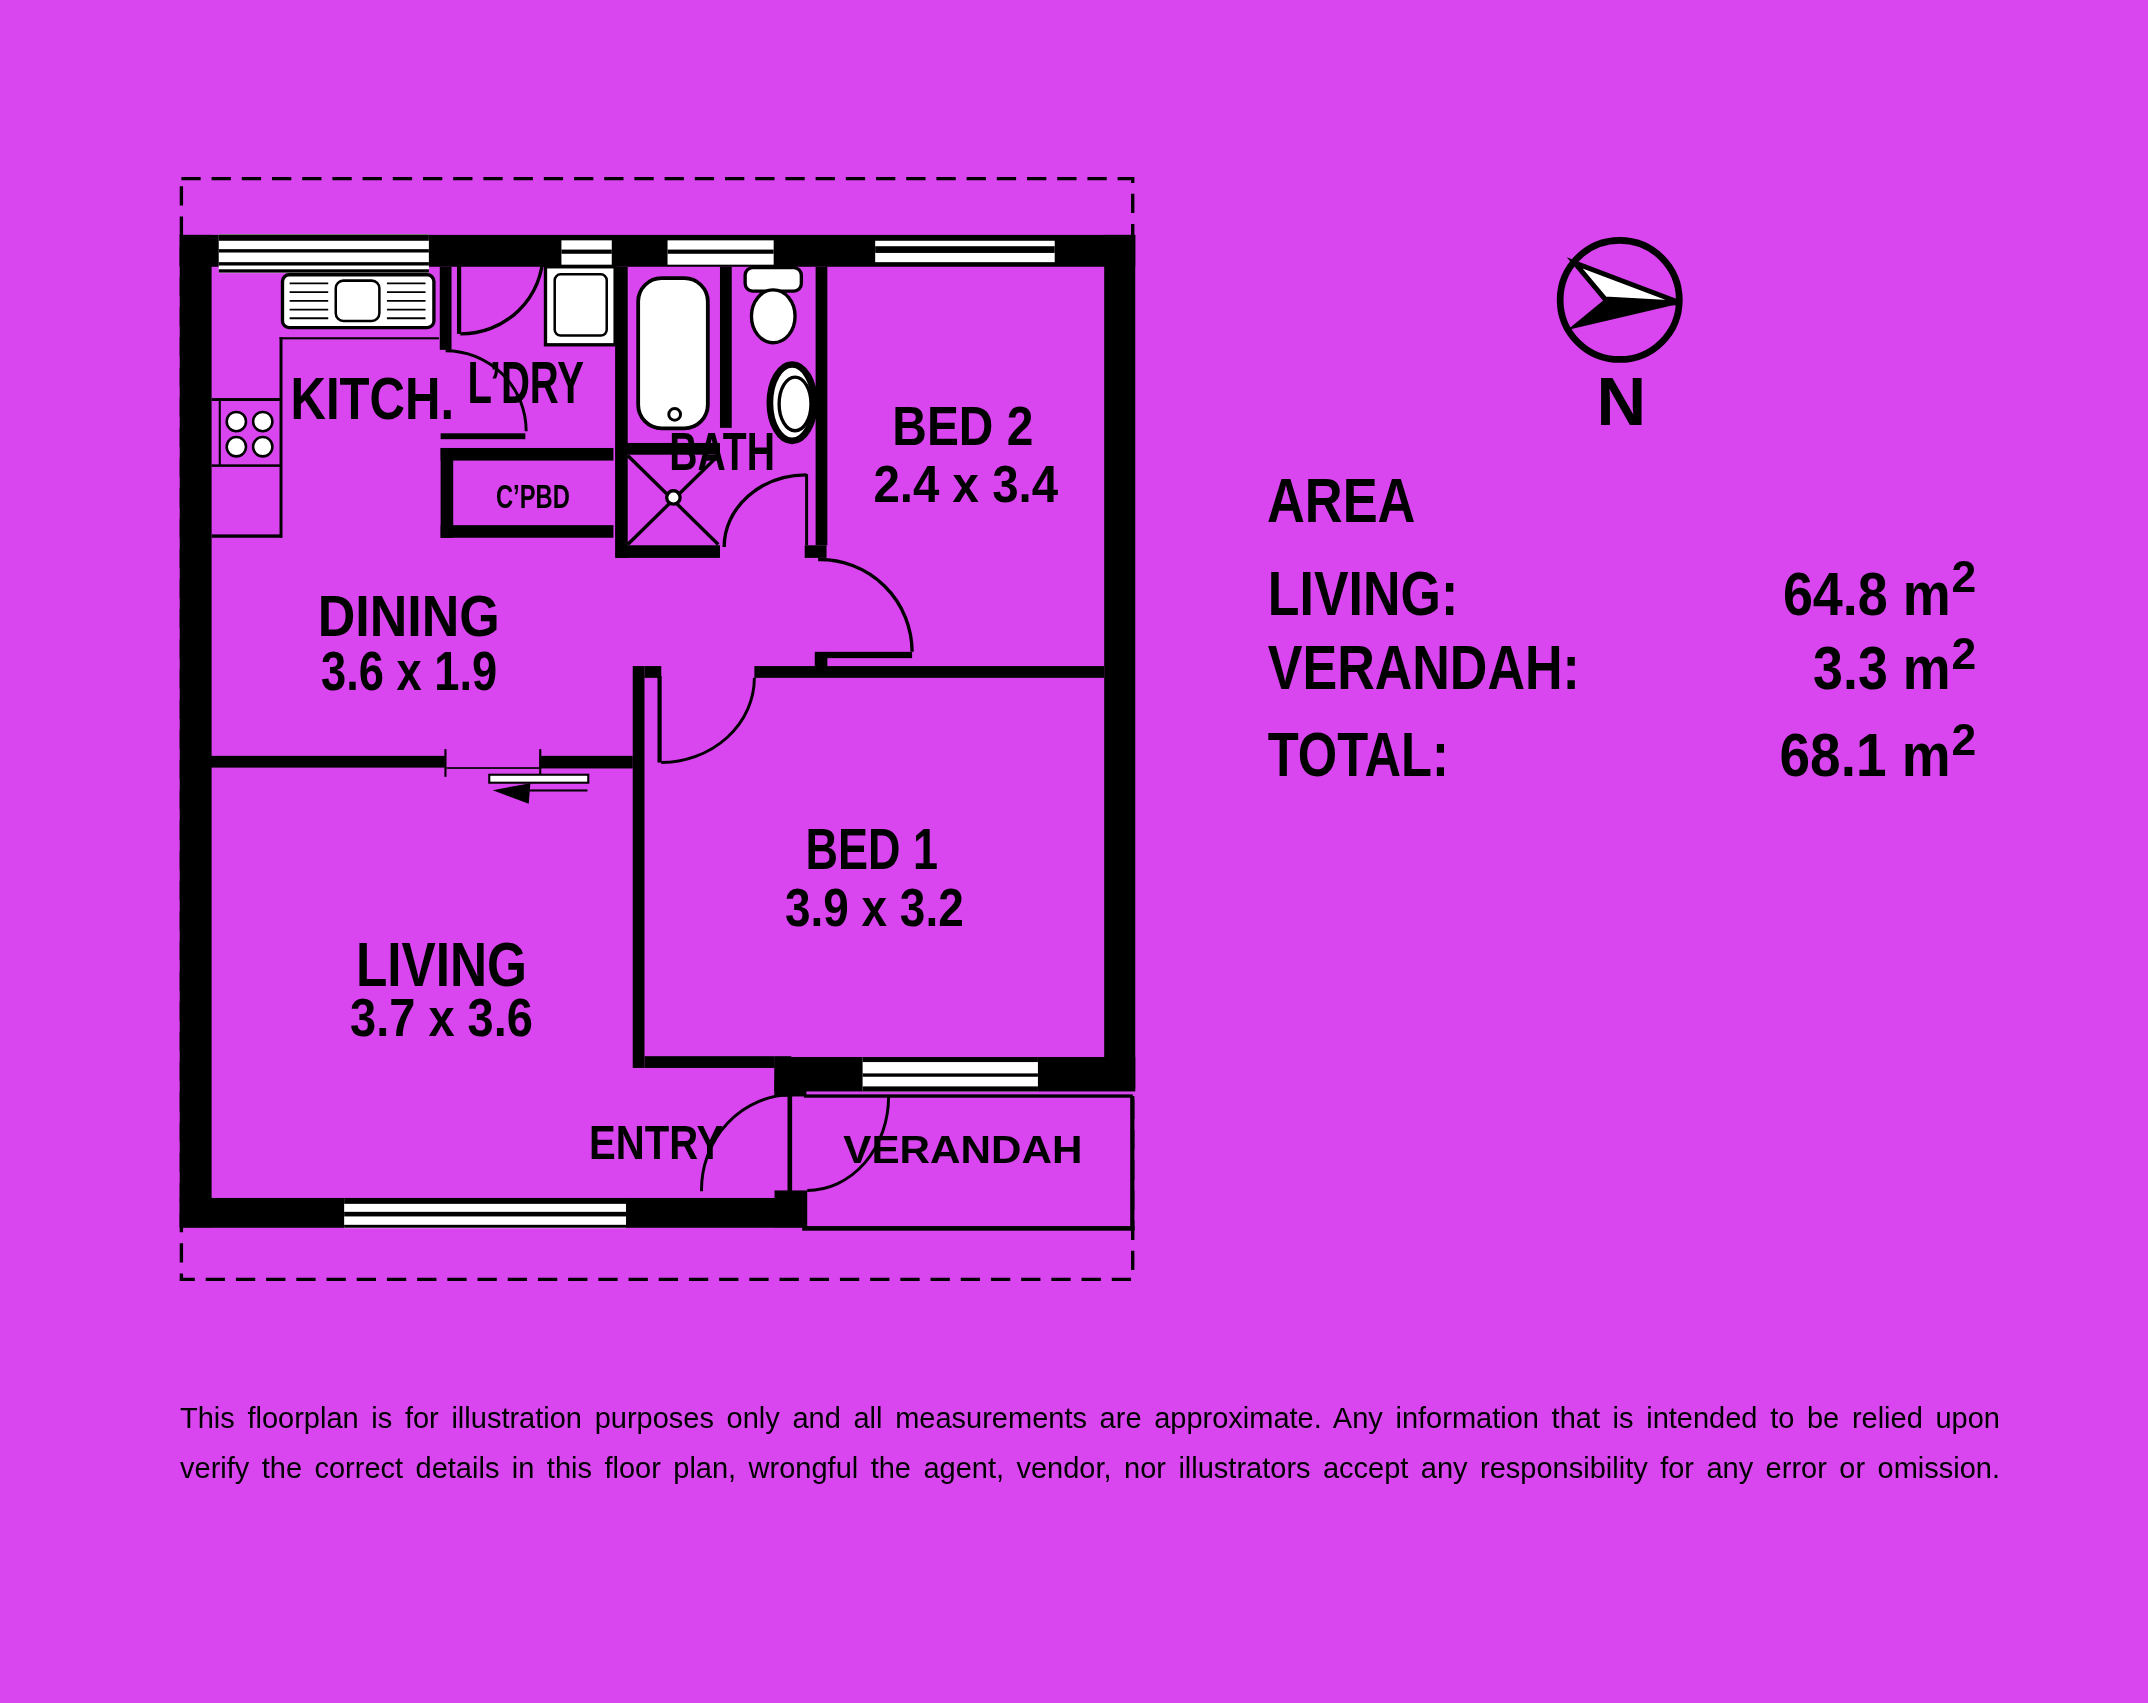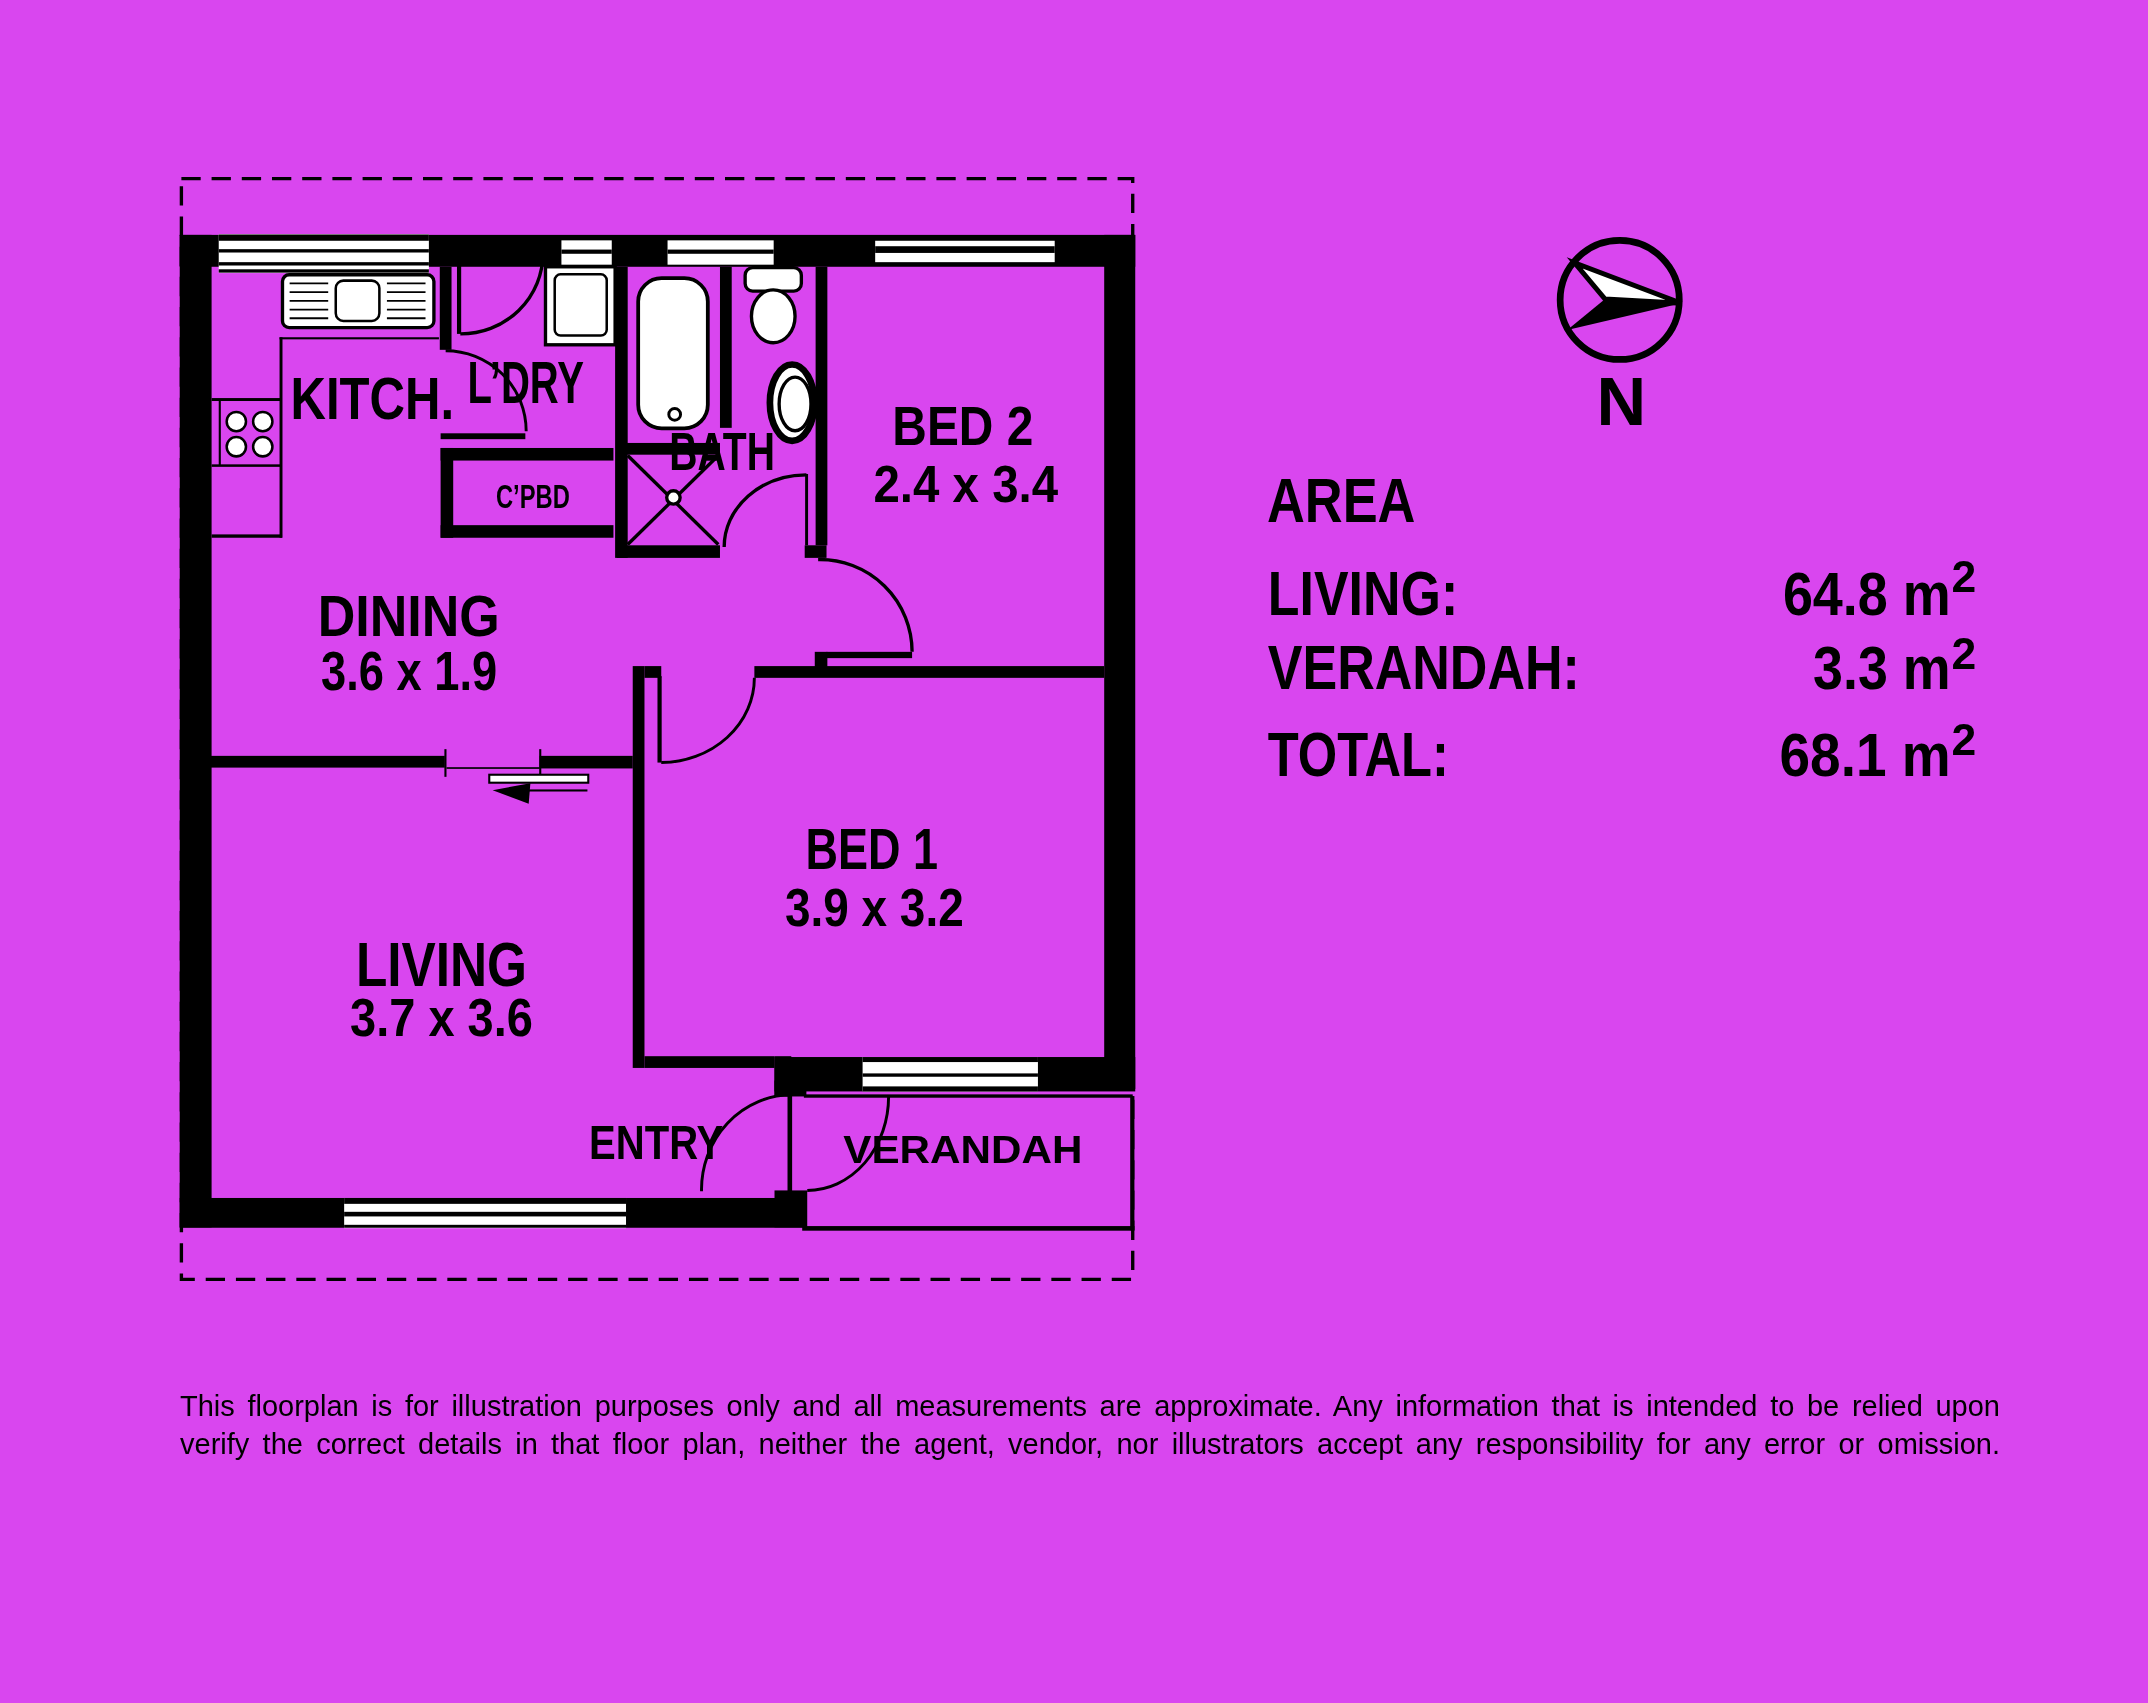--- a/index.html
+++ b/index.html
@@ -1,19 +1,19 @@
 <!DOCTYPE html>
 <html style="font-size:13.4px"><head>
 <meta charset="utf-8">
 <style>
 html,body{margin:0;padding:0;background:#fff;}
 #page{position:relative;width:2148px;height:1703px;background:#d946ef;overflow:hidden;font-family:"Liberation Sans",sans-serif;}
 #plan{position:absolute;left:0;top:0;}
 #disc{position:absolute;left:180px;top:1387px;width:1820px;font-size:29px;line-height:38px;color:#000;font-family:"Liberation Sans",sans-serif;}
-#disc div{text-align:justify;text-align-last:justify;height:38px;}
+#disc div{text-align:justify;text-align-last:justify;height:38px;margin-top:12px;}
 </style>
 </head>
 <body>
 <div id="page">
 <svg id="plan" width="2148" height="1703" viewBox="0 0 2560 2030">
 
 <rect x="216" y="213" width="1134" height="1312" fill="none" stroke="#000" stroke-width="4" stroke-dasharray="23 13"></rect>
 
 <rect x="214" y="280" width="1139" height="38" fill="#000"></rect>
 
@@ -252,16 +252,16 @@
 <text x="2161" y="821" font-size="72" font-weight="bold" fill="#000" textLength="164" lengthAdjust="spacingAndGlyphs">3.3 m</text>
 <text x="2326" y="797" font-size="53" font-weight="bold" fill="#000">2</text>
 
 <text x="1511" y="925" font-size="75" font-weight="bold" fill="#000" textLength="216" lengthAdjust="spacingAndGlyphs">TOTAL:</text>
 <text x="2121" y="925" font-size="72" font-weight="bold" fill="#000" textLength="204" lengthAdjust="spacingAndGlyphs">68.1 m</text>
 <text x="2326" y="900" font-size="53" font-weight="bold" fill="#000">2</text>
 </svg>
 
 <div id="disc">
 <div>This floorplan is for illustration purposes only and all measurements are approximate. Any information that is intended to be relied upon</div>
-<div>verify the correct details in that floor plan, neither the agent, vendor, nor illustrators accept any responsibility for any error or omission.</div>
+<div>verify the correct details in this floor plan, wrongful the agent, vendor, nor illustrators accept any responsibility for any error or omission.</div>
 </div>
 </div>
 
 
 </body></html>

